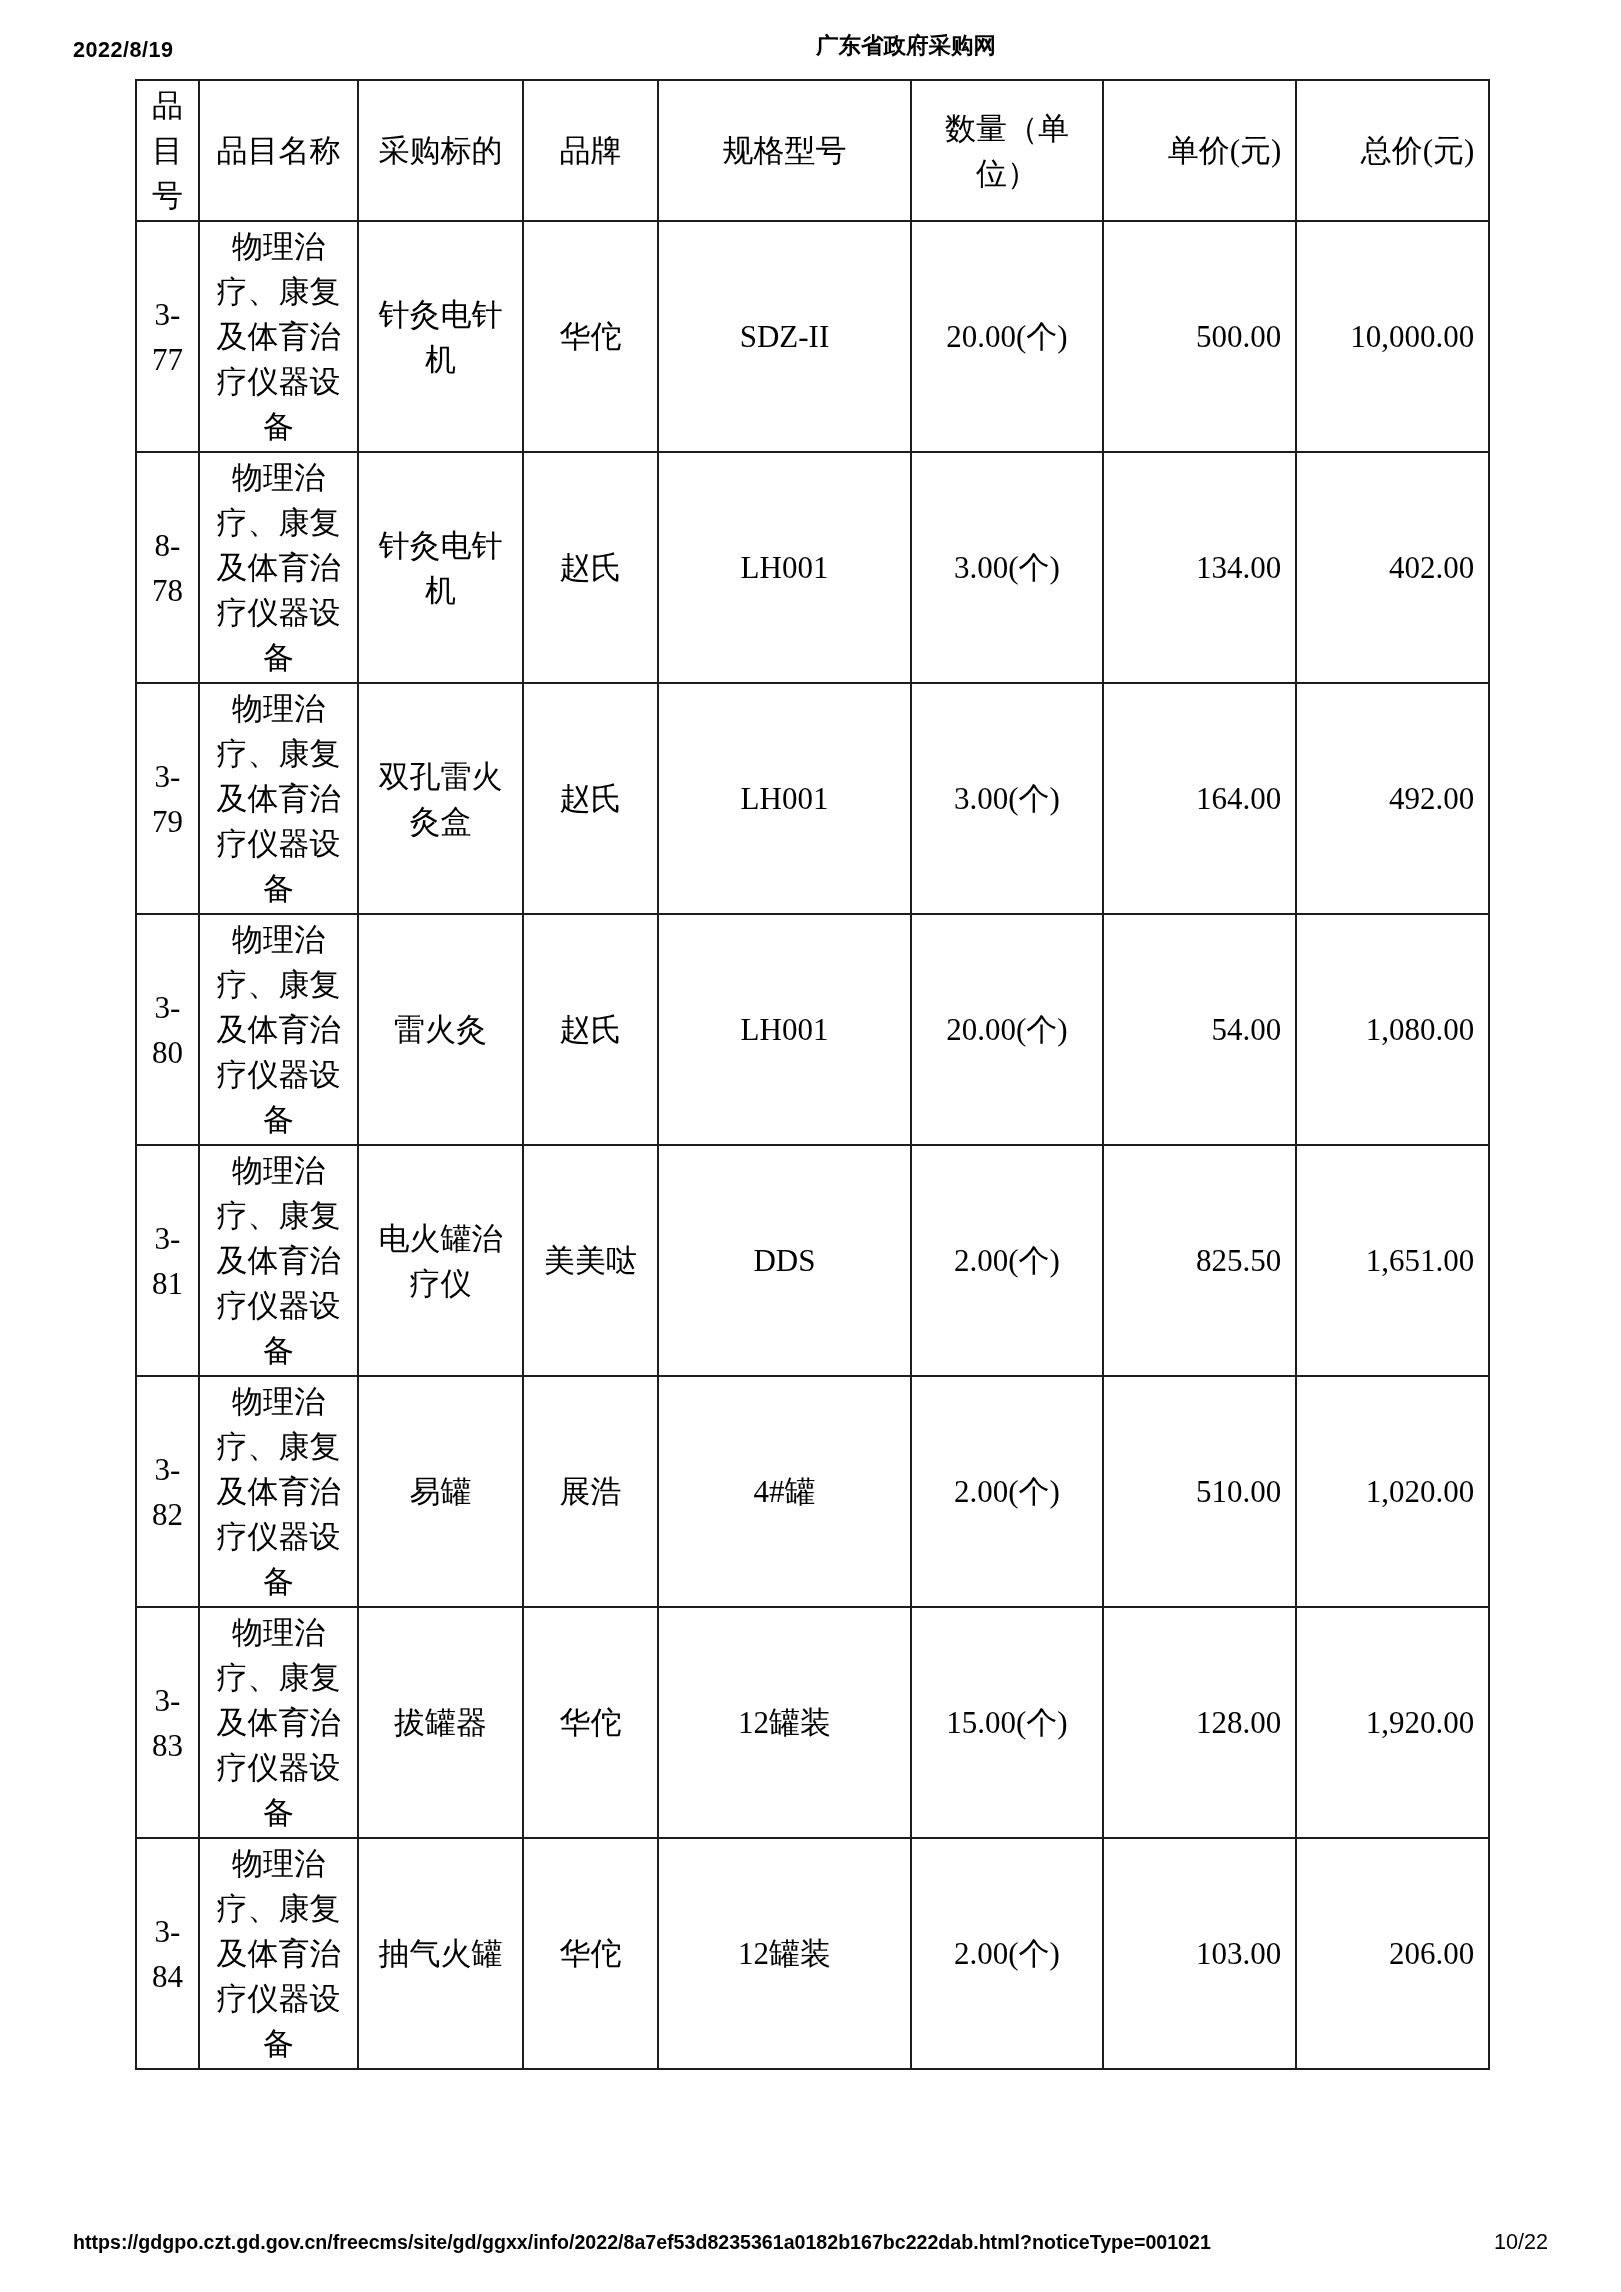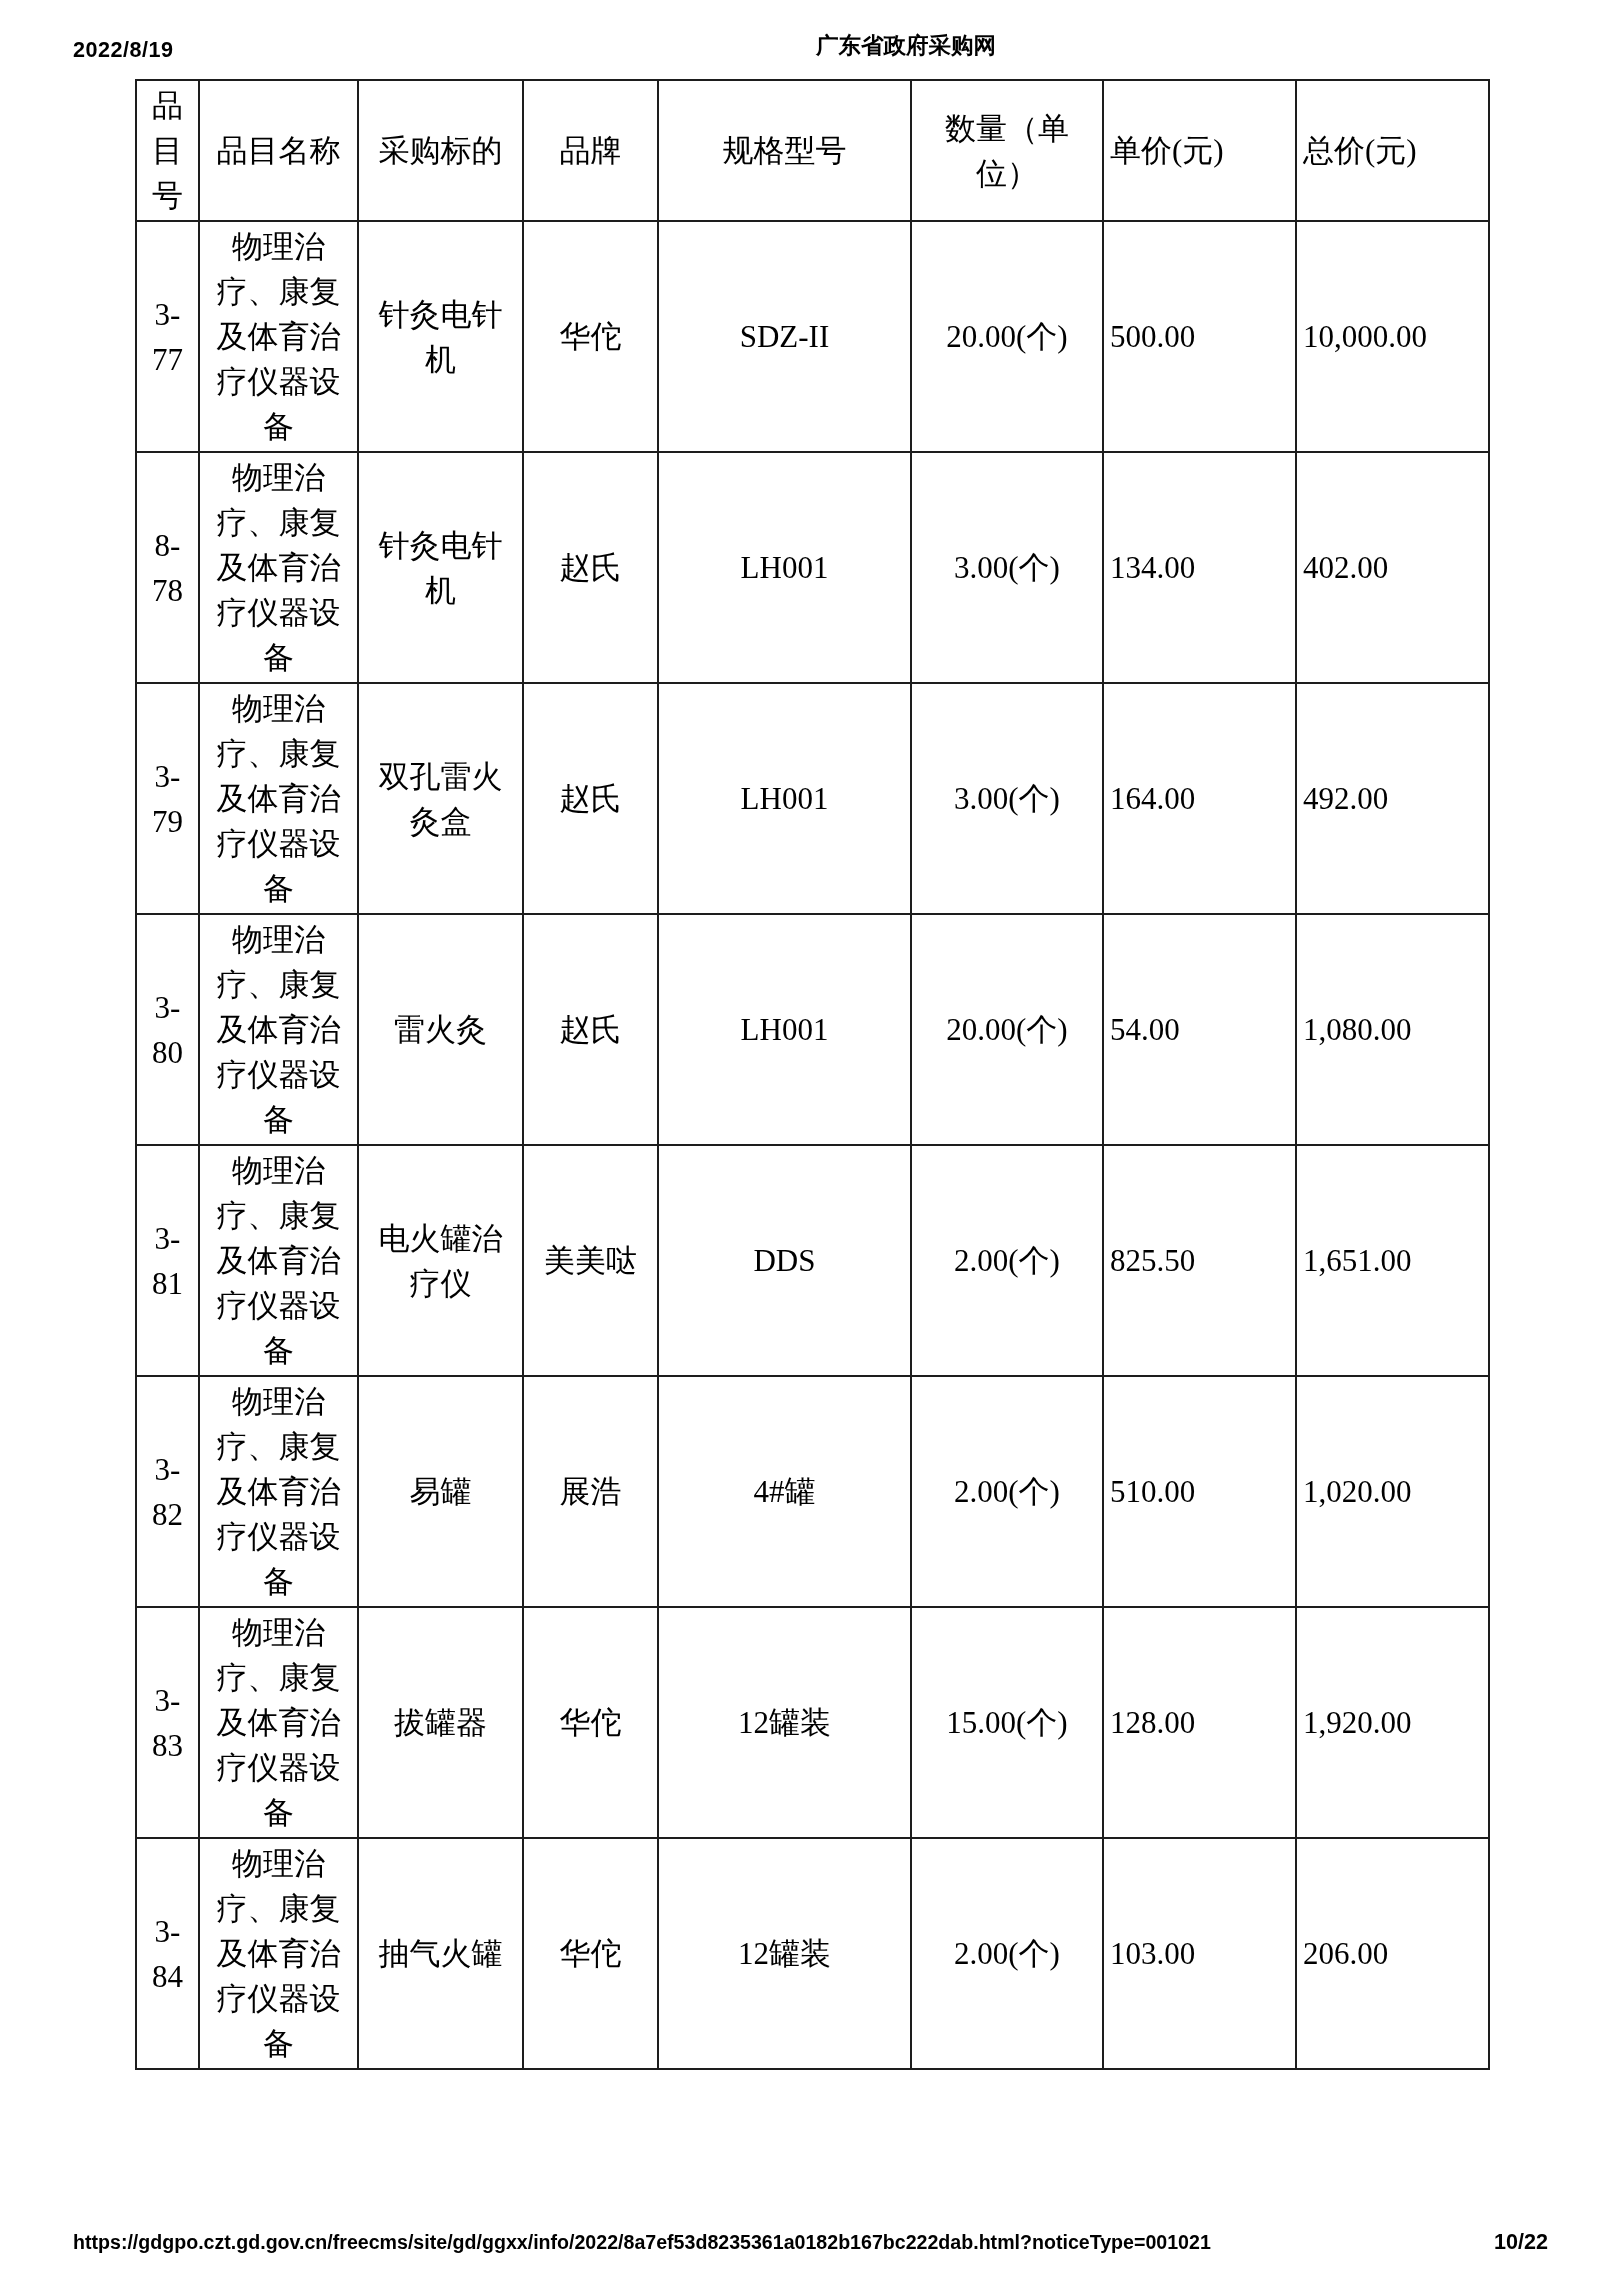--- a/index.html
+++ b/index.html
@@ -40,30 +40,30 @@
     vertical-align: middle;
     text-align: center;
     font-size: 31px;
     font-weight: normal;
     line-height: 45px;
     padding: 2px 5.9px;
     overflow: hidden;
   }
   table.items thead tr { height: 141px; margin-top: 28px; }
   table.items tbody tr { height: 230px; }
-  table.items .num { text-align: left; padding-right: 13.7px; }
+  table.items .num { text-align: right; padding-right: 13.7px; }
   .print-url {
     position: absolute; top: 2231px; left: 73px;
     font-family: "Liberation Sans", "DejaVu Sans", sans-serif;
     font-size: 19.6px; font-weight: 700;
   }
   .print-page-num {
     position: absolute; top: 2229px; right: 73px;
     font-family: "Liberation Sans", "DejaVu Sans", sans-serif;
-    font-size: 21.6px; font-weight: 700;
+    font-size: 21.6px; font-weight: 400;
   }
 </style>
 </head>
 <body>
 
 <div class="print-date">2022/8/19</div>
 <div class="print-title">广东省政府采购网</div>
 
 <table class="items">
   <colgroup>

